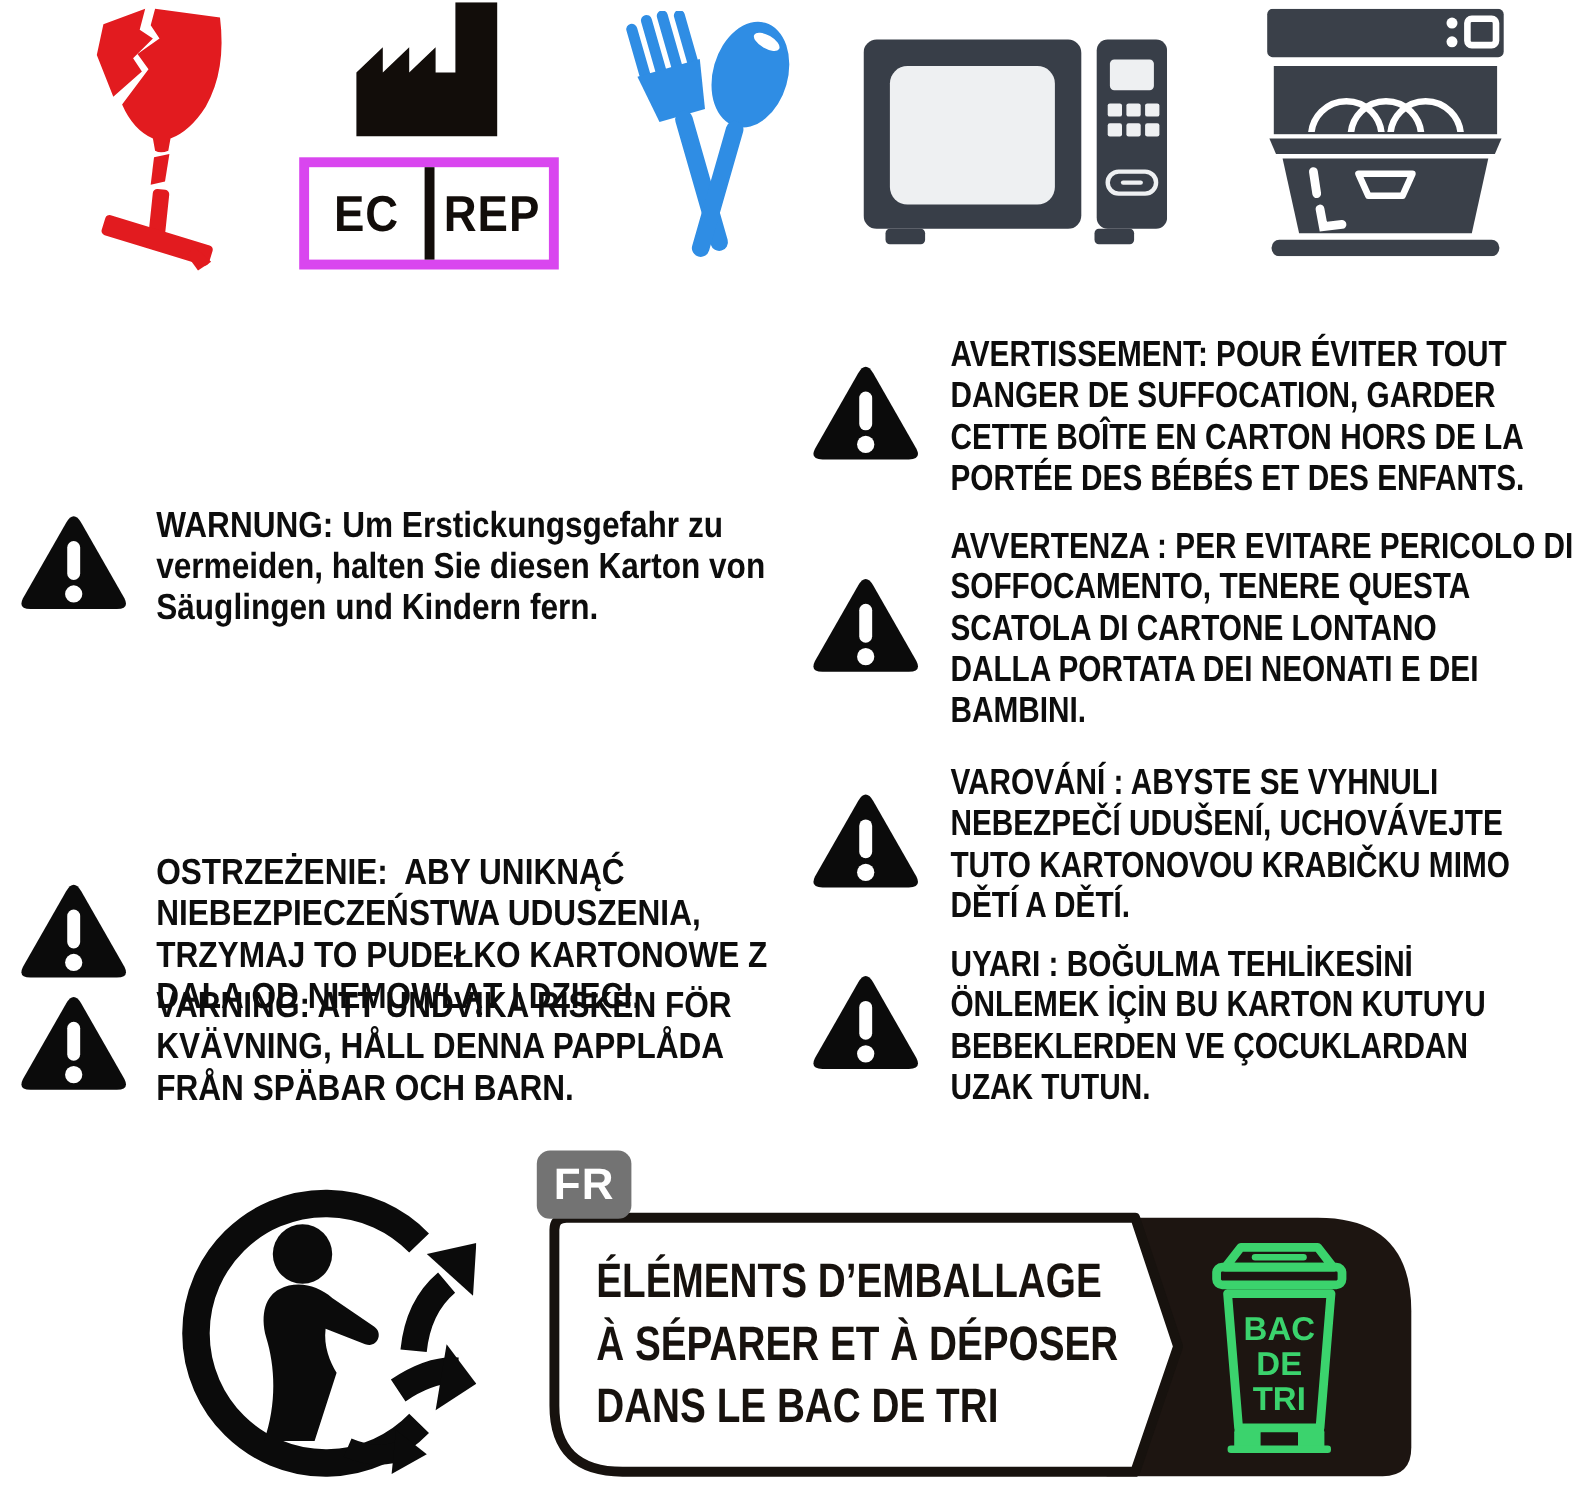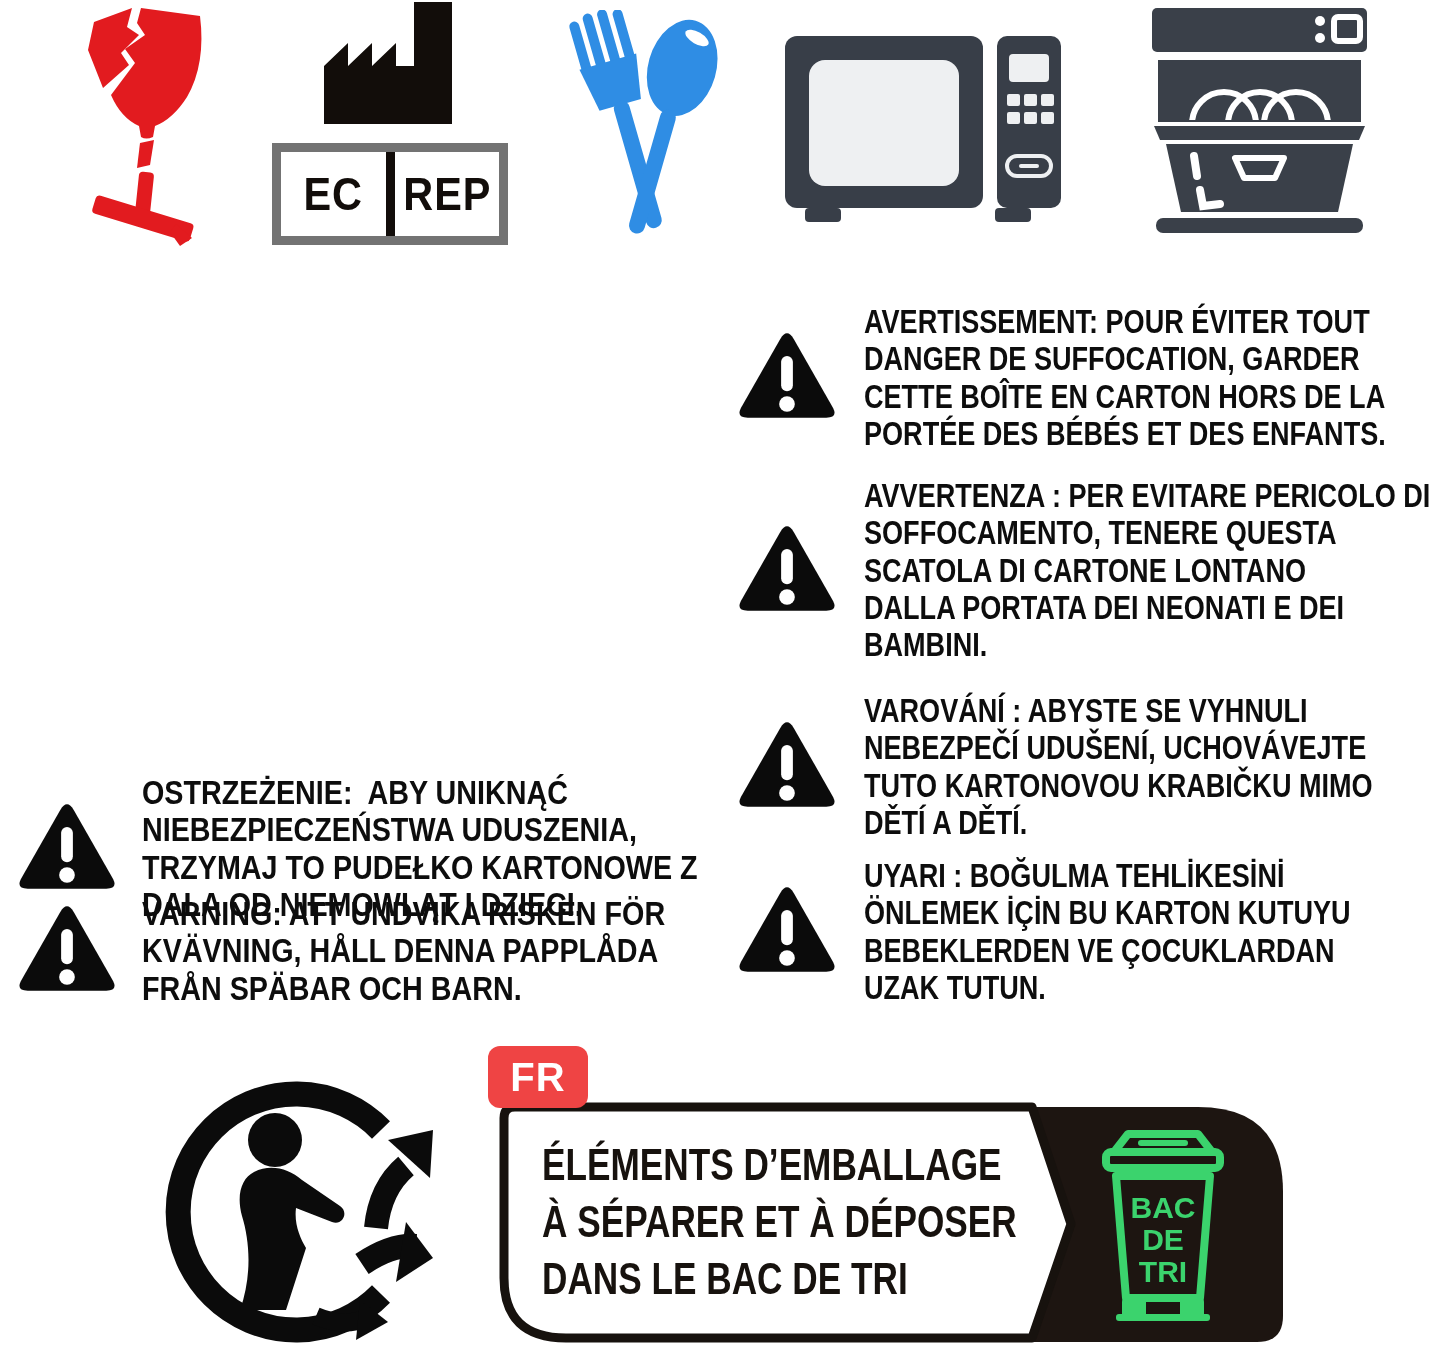--- a/index.html
+++ b/index.html
@@ -10,29 +10,29 @@
   
   .warn-item{position:absolute;display:flex;align-items:center;}
   .warn-icon{flex:0 0 auto;}
   .warn-text{font-weight:700;color:#0d0d0d;white-space:pre;line-height:1.13;
              transform:scaleX(0.87);transform-origin:left center;}
   .warn-left .warn-text{font-size:33px;margin-left:24px;}
   .warn-right .warn-text{font-size:33px;margin-left:26px;transform:scaleX(0.82);}
 
   
   .ecrep{position:absolute;left:272px;top:143px;width:236px;height:102px;
-         border:9px solid #737373;display:flex;box-sizing:border-box;background:#fff;}
+         border:9px solid #d946ef;display:flex;box-sizing:border-box;background:#fff;}
   .ecrep .cell{flex:1;display:flex;align-items:center;justify-content:center;
                font-weight:700;font-size:46px;color:#120d0a;letter-spacing:1px;
                transform:scaleX(0.9);}
   .ecrep .div{width:9px;background:#120d0a;}
 
   
   .banner-wrap{position:absolute;left:486px;top:1046px;width:812px;height:304px;}
-  .fr-badge{position:absolute;left:2px;top:0;width:100px;height:62px;background:#ef4444;
+  .fr-badge{position:absolute;left:2px;top:0;width:86px;height:62px;background:#737373;
             border-radius:12px;display:flex;align-items:center;justify-content:center;
             color:#ffffff;font-weight:700;font-size:40px;letter-spacing:1px;}
   .banner-text{position:absolute;left:56px;top:90px;width:500px;font-weight:700;
                color:#17120e;font-size:44px;line-height:1.3;white-space:pre;
                transform:scaleX(0.8);transform-origin:left top;}
 </style>
 </head>
 <body>
 
 <div class="canvas">
@@ -117,20 +117,30 @@
         <circle cx="154" cy="116" r="32"></circle>
     </g>
     <path d="M93 150 H142 L133 170 H102 Z" fill="none" stroke="#fff" stroke-width="6" stroke-linejoin="round"></path>
     <g stroke="#fff" stroke-width="8" fill="none" stroke-linecap="round">
       <path d="M52 148 L55 168"></path>
       <path d="M58 182 L61 198 L78 196"></path>
     </g>
   </svg>
 
 
+  <div class="warn-item warn-left" style="left:16px;top:458px">
+    <svg class="warn-icon" width="102" height="95" viewBox="0 0 104 96">
+      <path d="M45 9 Q52 -3 59 9 L99 79 Q104 89 92 89 H12 Q0 89 5 79 Z" fill="#0b0b0b"></path>
+      <rect x="46" y="26" width="12" height="36" rx="6" fill="#fff"></rect>
+        <circle cx="52" cy="75" r="8" fill="#fff"></circle>
+    </svg>
+    <div class="warn-text">WARNUNG: Um Erstickungsgefahr zu
+vermeiden, halten Sie diesen Karton von
+Säuglingen und Kindern fern.</div>
+  </div>
 
 
   <div class="warn-item warn-left" style="left:16px;top:774px">
     <svg class="warn-icon" width="102" height="95" viewBox="0 0 104 96">
       <path d="M45 9 Q52 -3 59 9 L99 79 Q104 89 92 89 H12 Q0 89 5 79 Z" fill="#0b0b0b"></path>
       <rect x="46" y="26" width="12" height="36" rx="6" fill="#fff"></rect>
         <circle cx="52" cy="75" r="8" fill="#fff"></circle>
     </svg>
     <div class="warn-text">OSTRZEŻENIE:  ABY UNIKNĄĆ
 NIEBEZPIECZEŃSTWA UDUSZENIA,

